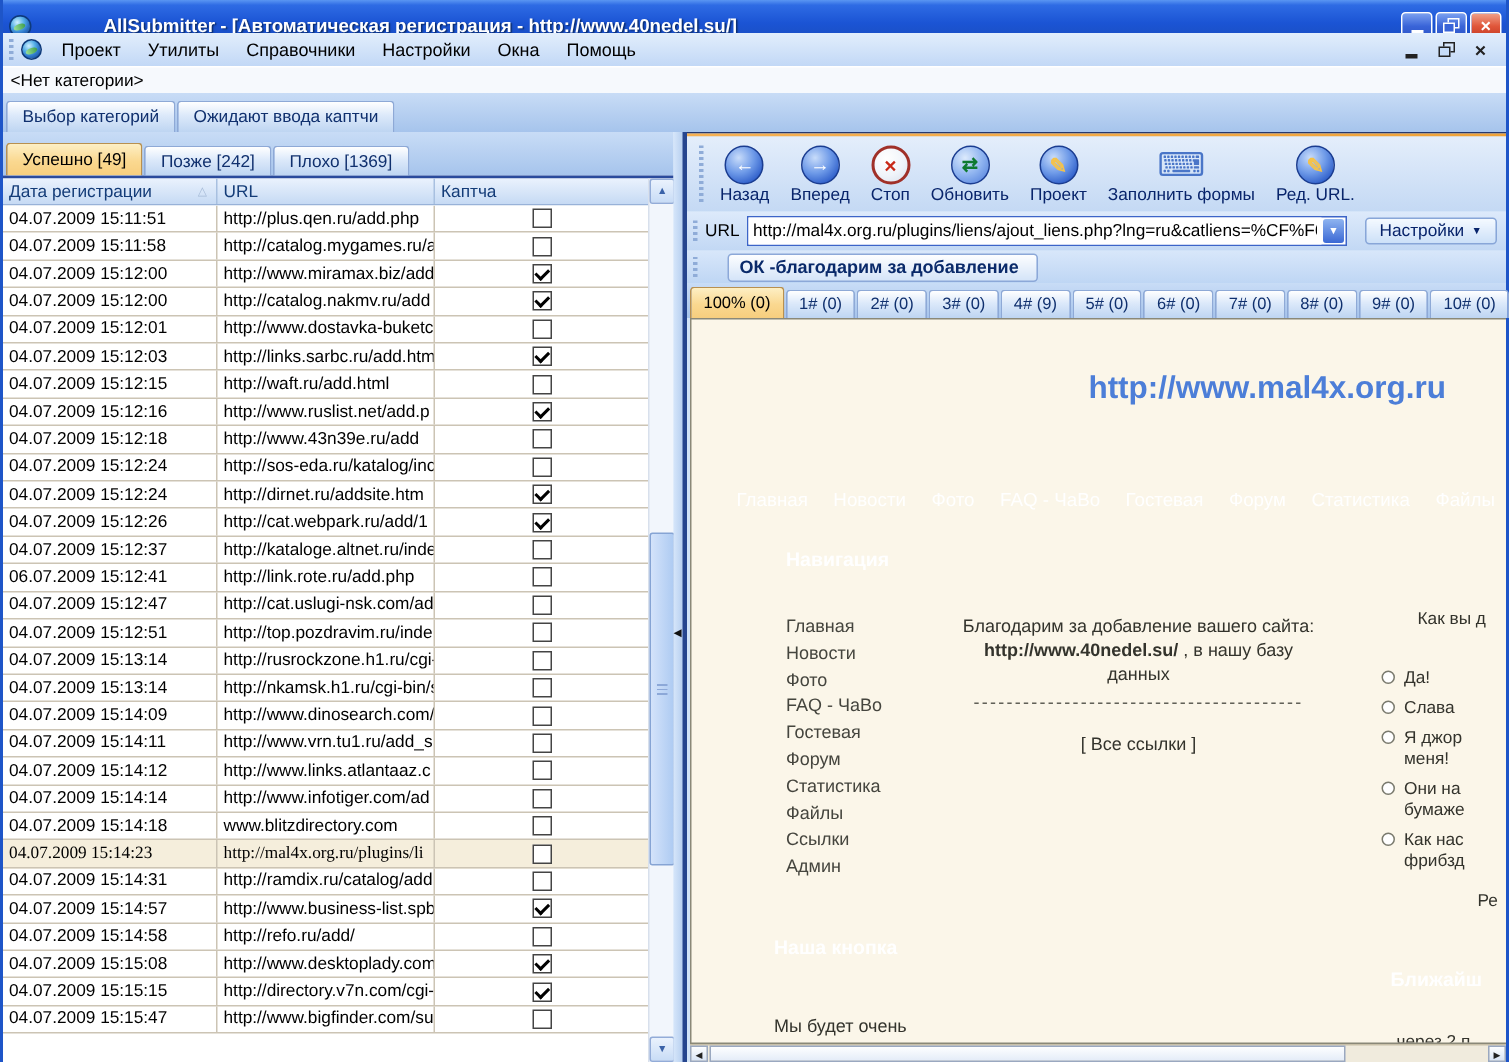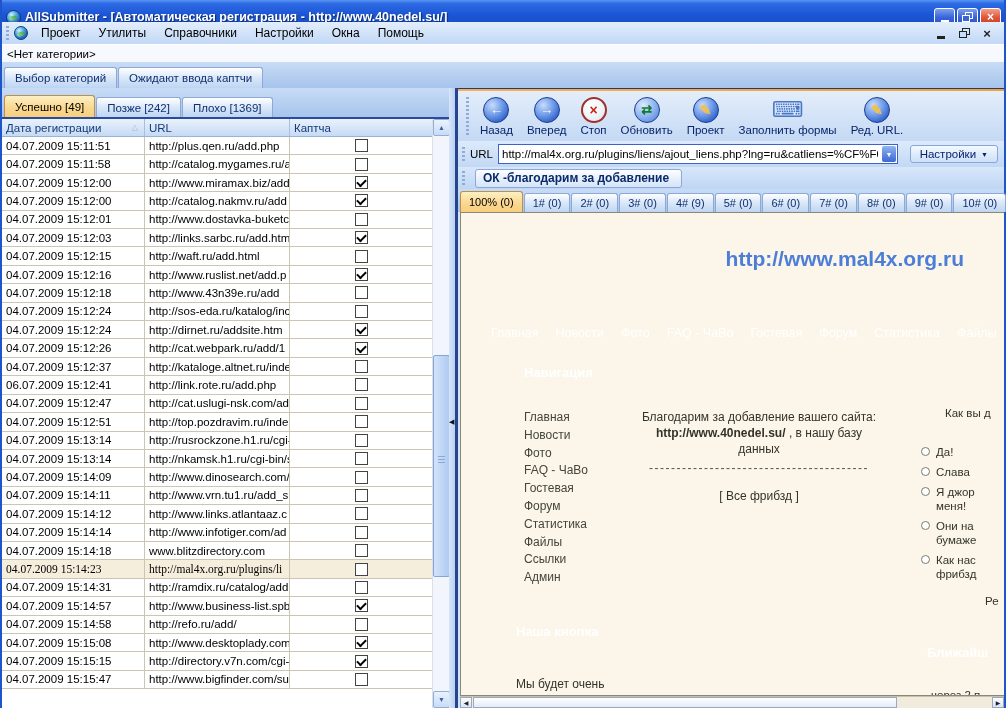--- a/index.html
+++ b/index.html
@@ -2,21 +2,21 @@
 <html><head>
 <meta charset="utf-8">
 <style>
   html,body{margin:0;padding:0;width:1006px;height:708px;overflow:hidden;
     font-family:"Liberation Sans",sans-serif;background:#ECE9D8;}
   .app{position:absolute;inset:0;background:#C6DCF8;border-left:2px solid #1E55C8;border-right:2px solid #1E55C8;box-sizing:border-box;}
 
   
   .titlebar{position:absolute;left:0;top:0;right:0;height:34px;display:flex;align-items:center;padding:0 3px;
     background:linear-gradient(180deg,#5A96F2 0%,#2E6BE4 10%,#1B54D4 45%,#1A4FC4 75%,#2E66DE 100%);
-    color:#fff;font-weight:bold;font-size:12.5px;text-shadow:1px 1px 1px #0A2A66;white-space:nowrap;}
+    color:#fff;font-weight:bold;font-size:12.5px;text-shadow:1px 1px 1px #0A2A66;white-space:nowrap;gap:44px;}
   .app-globe{width:15px;height:15px;border-radius:50%;flex:0 0 auto;margin:0 4px 0 1px;position:relative;
     background:radial-gradient(circle at 35% 30%,#CFF0FF 0%,#57B0E8 35%,#2C74C8 62%,#16407E 100%);border:1px solid #0E3A7A;box-sizing:border-box;}
   .app-globe::after{content:"";position:absolute;left:2px;top:5px;width:8px;height:4px;border-radius:50%;
     background:linear-gradient(90deg,#9BE098,#3F9E4C);transform:rotate(-20deg);}
   .app-globe.small{width:14px;height:14px;}
   .win-btns{margin-left:auto;display:flex;gap:2px;}
   .wbtn{width:21px;height:19px;border-radius:3px;border:1px solid #fff;display:flex;align-items:center;justify-content:center;
     color:#fff;box-sizing:border-box;font-size:12px;font-weight:bold;text-shadow:none;}
   .wbtn.blue{background:linear-gradient(180deg,#7AA0F0,#3964D8 50%,#2A52C4);}
   .wbtn.red{background:linear-gradient(180deg,#F0A088,#E0563A 50%,#C03820);}
@@ -110,21 +110,21 @@
   .url-input-wrap{display:flex;align-items:center;width:400px;height:20px;background:#fff;border:1px solid #3C64C8;box-sizing:border-box;}
   .url-input{flex:1;height:100%;border:none;outline:none;padding:0 3px;font-size:11.5px;font-family:"Liberation Sans",sans-serif;color:#000;background:#fff;min-width:0;}
   .url-drop{width:14px;height:16px;margin:1px;display:flex;align-items:center;justify-content:center;
     background:linear-gradient(180deg,#8FB4F0,#3B68D4);color:#fff;font-size:7px;border-radius:2px;}
   .settings-btn{margin-left:auto;margin-right:6px;display:flex;align-items:center;gap:5px;padding:2px 9px;
     border:1px solid #88A6D8;border-radius:3px;background:linear-gradient(180deg,#F4F9FF,#CCE0F8);
     font-size:11.5px;color:#08246B;white-space:nowrap;}
   .settings-caret{font-size:7px;color:#08246B;}
 
   .statusrow{height:22px;display:flex;align-items:center;background:linear-gradient(180deg,#D8E7FA,#BED6F4);}
-  .status-chip{margin-left:6px;border:1px solid #8CA8D8;border-radius:3px;background:linear-gradient(180deg,#FDFEFF,#D4E4F8);
+  .status-chip{margin-left:16px;border:1px solid #8CA8D8;border-radius:3px;background:linear-gradient(180deg,#FDFEFF,#D4E4F8);
     padding:1px 12px 2px 7px;font-size:12px;font-weight:bold;color:#0A2A6A;white-space:nowrap;}
 
   .threadtabs{height:23px;}
   .threadtabs .tab{height:19px;padding:0 8px;font-size:11px;}
   .threadtabs .tab[data-active="true"]{height:21px;}
 
   
   .browser{position:absolute;left:2px;right:0;top:123px;bottom:12px;background:#FBF6E9;
     border:1px solid #8A8878;border-right:none;box-sizing:border-box;overflow:hidden;}
   .site-title{position:absolute;right:40px;top:34px;font-size:21px;font-weight:bold;color:#4C7ED8;white-space:nowrap;}
@@ -591,21 +591,21 @@
           <span class="side-link">Файлы</span>
           <span class="side-link">Ссылки</span>
           <span class="side-link">Админ</span>
         </div>
 
       <div class="thanks">
         <div>Благодарим за добавление вашего сайта:</div>
         <div><b>http://www.40nedel.su/</b><span> , в нашу базу</span></div>
         <div>данных</div>
         <div class="divider">----------------------------------------</div>
-        <div class="all-links">[ Все фрибзд ]</div>
+        <div class="all-links">[ Все ссылки ]</div>
       </div>
 
       <div class="poll">
         <div class="poll-q">Как вы д</div>
         <div class="poll-opts">
 
             <div class="poll-opt">
               <span class="radio"></span>
               <span class="poll-label">Да!</span>
             </div>

